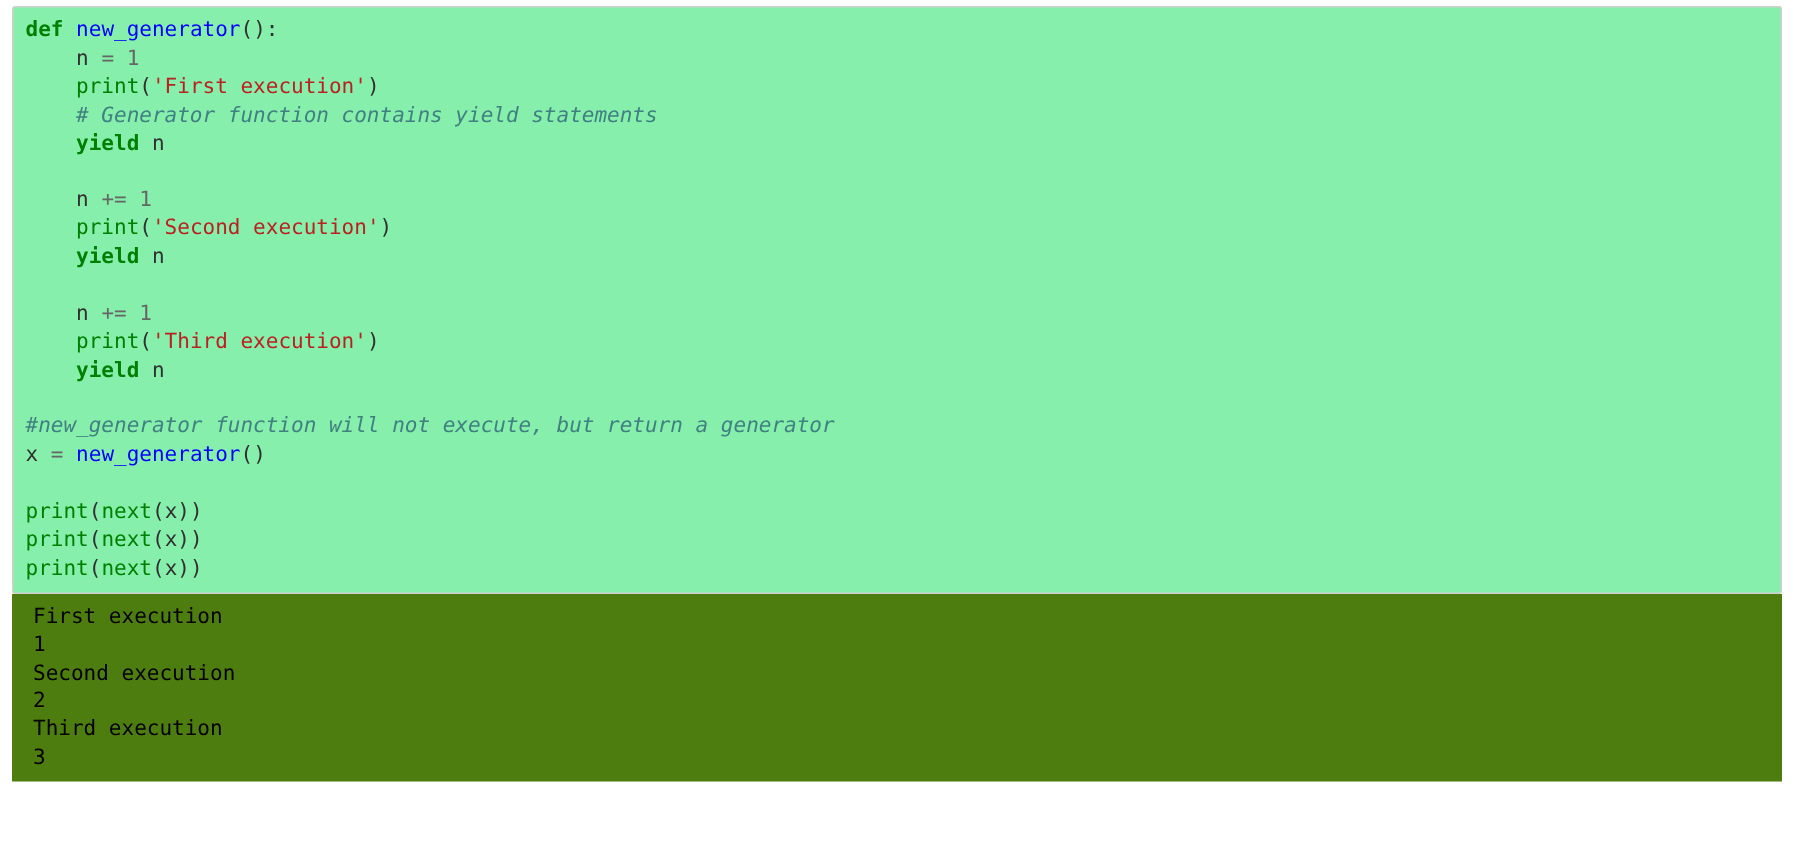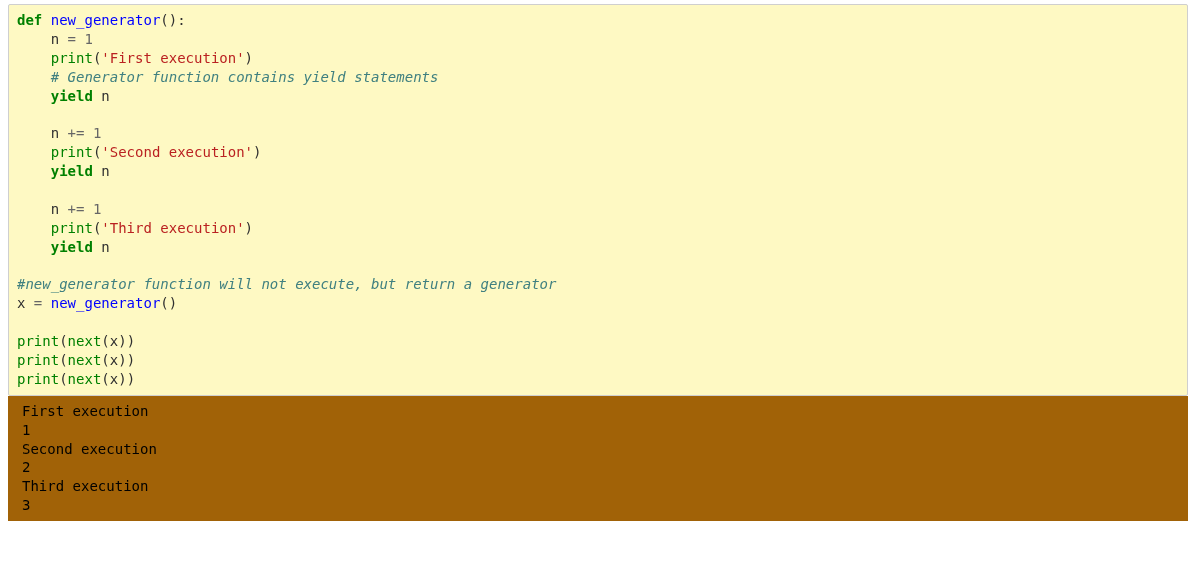--- a/index.html
+++ b/index.html
@@ -7,29 +7,29 @@
     padding: 0;
     font-family: "Consolas", "Menlo", "Monaco", monospace;
     font-size: 14px;
     line-height: 1.35;
     background: #fff;
     color: #000;
   }
   .cell-input {
     border: 1px solid #cfcfcf;
     border-radius: 2px;
-    background: #fef9c3;
+    background: #86efac;
     padding: 6px 8px;
     margin: 4px 8px 0 8px;
     overflow-x: auto;
   }
   .cell-output {
     padding: 6px 8px 6px 14px;
     margin: 0 8px 4px 8px;
-    background: #a16207;
+    background: #4d7c0f;
     white-space: pre;
   }
   pre {
     margin: 0;
     font-family: inherit;
     white-space: pre;
   }
   .tok-kw { color: #008000; font-weight: bold; }   
   .tok-fn { color: #0000ff; }                       
   .tok-builtin { color: #008000; }                  

